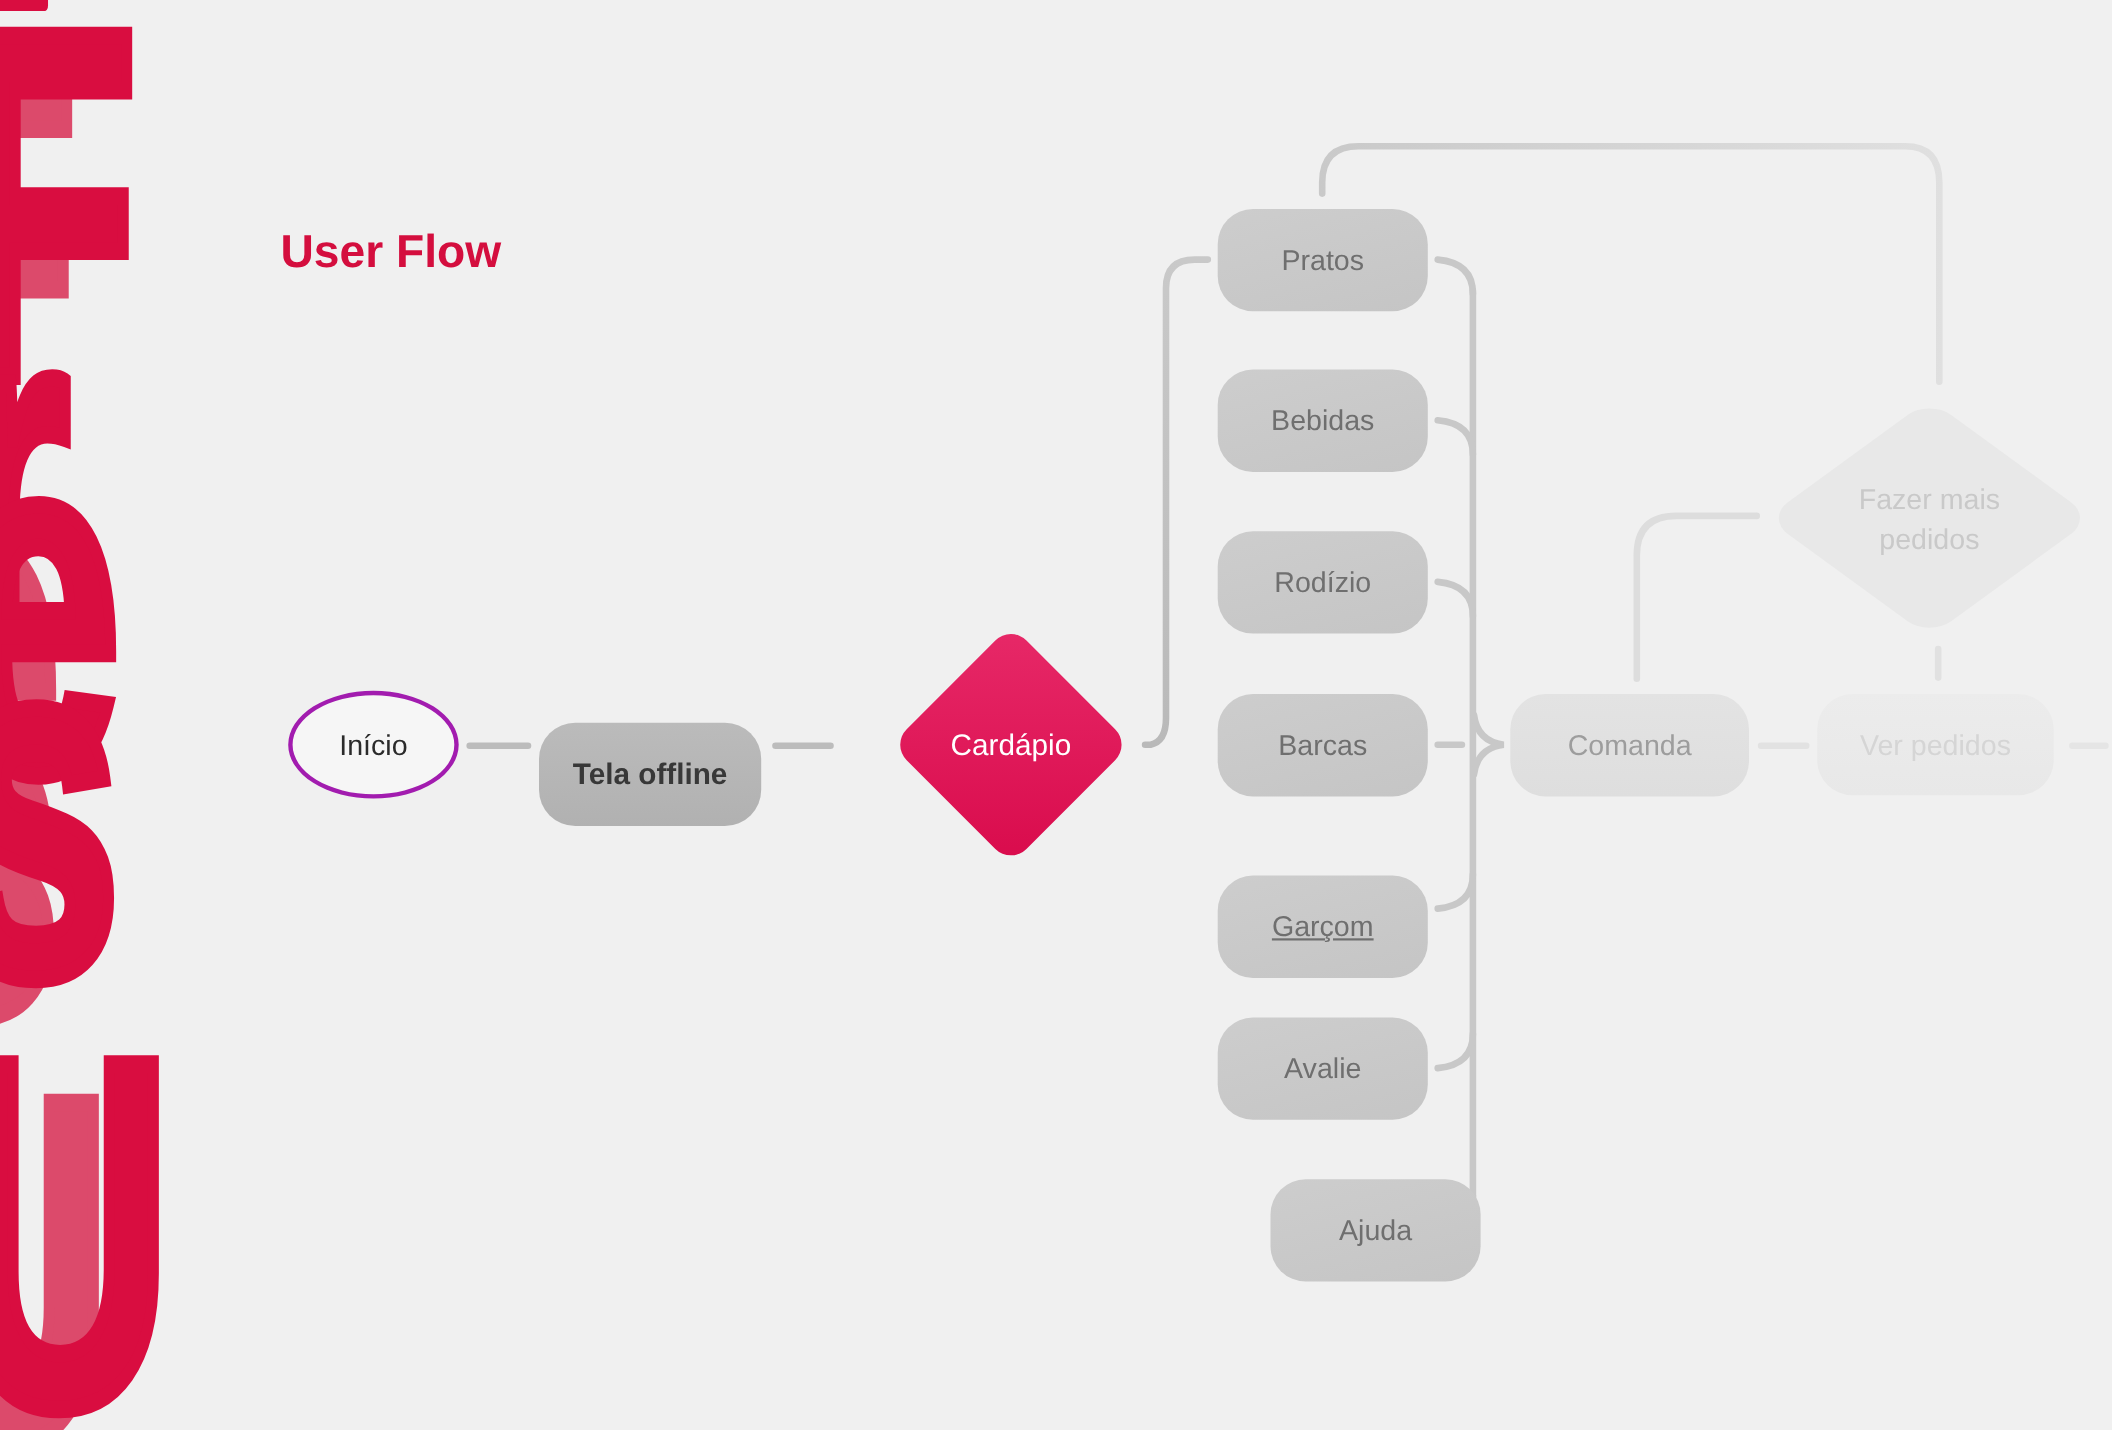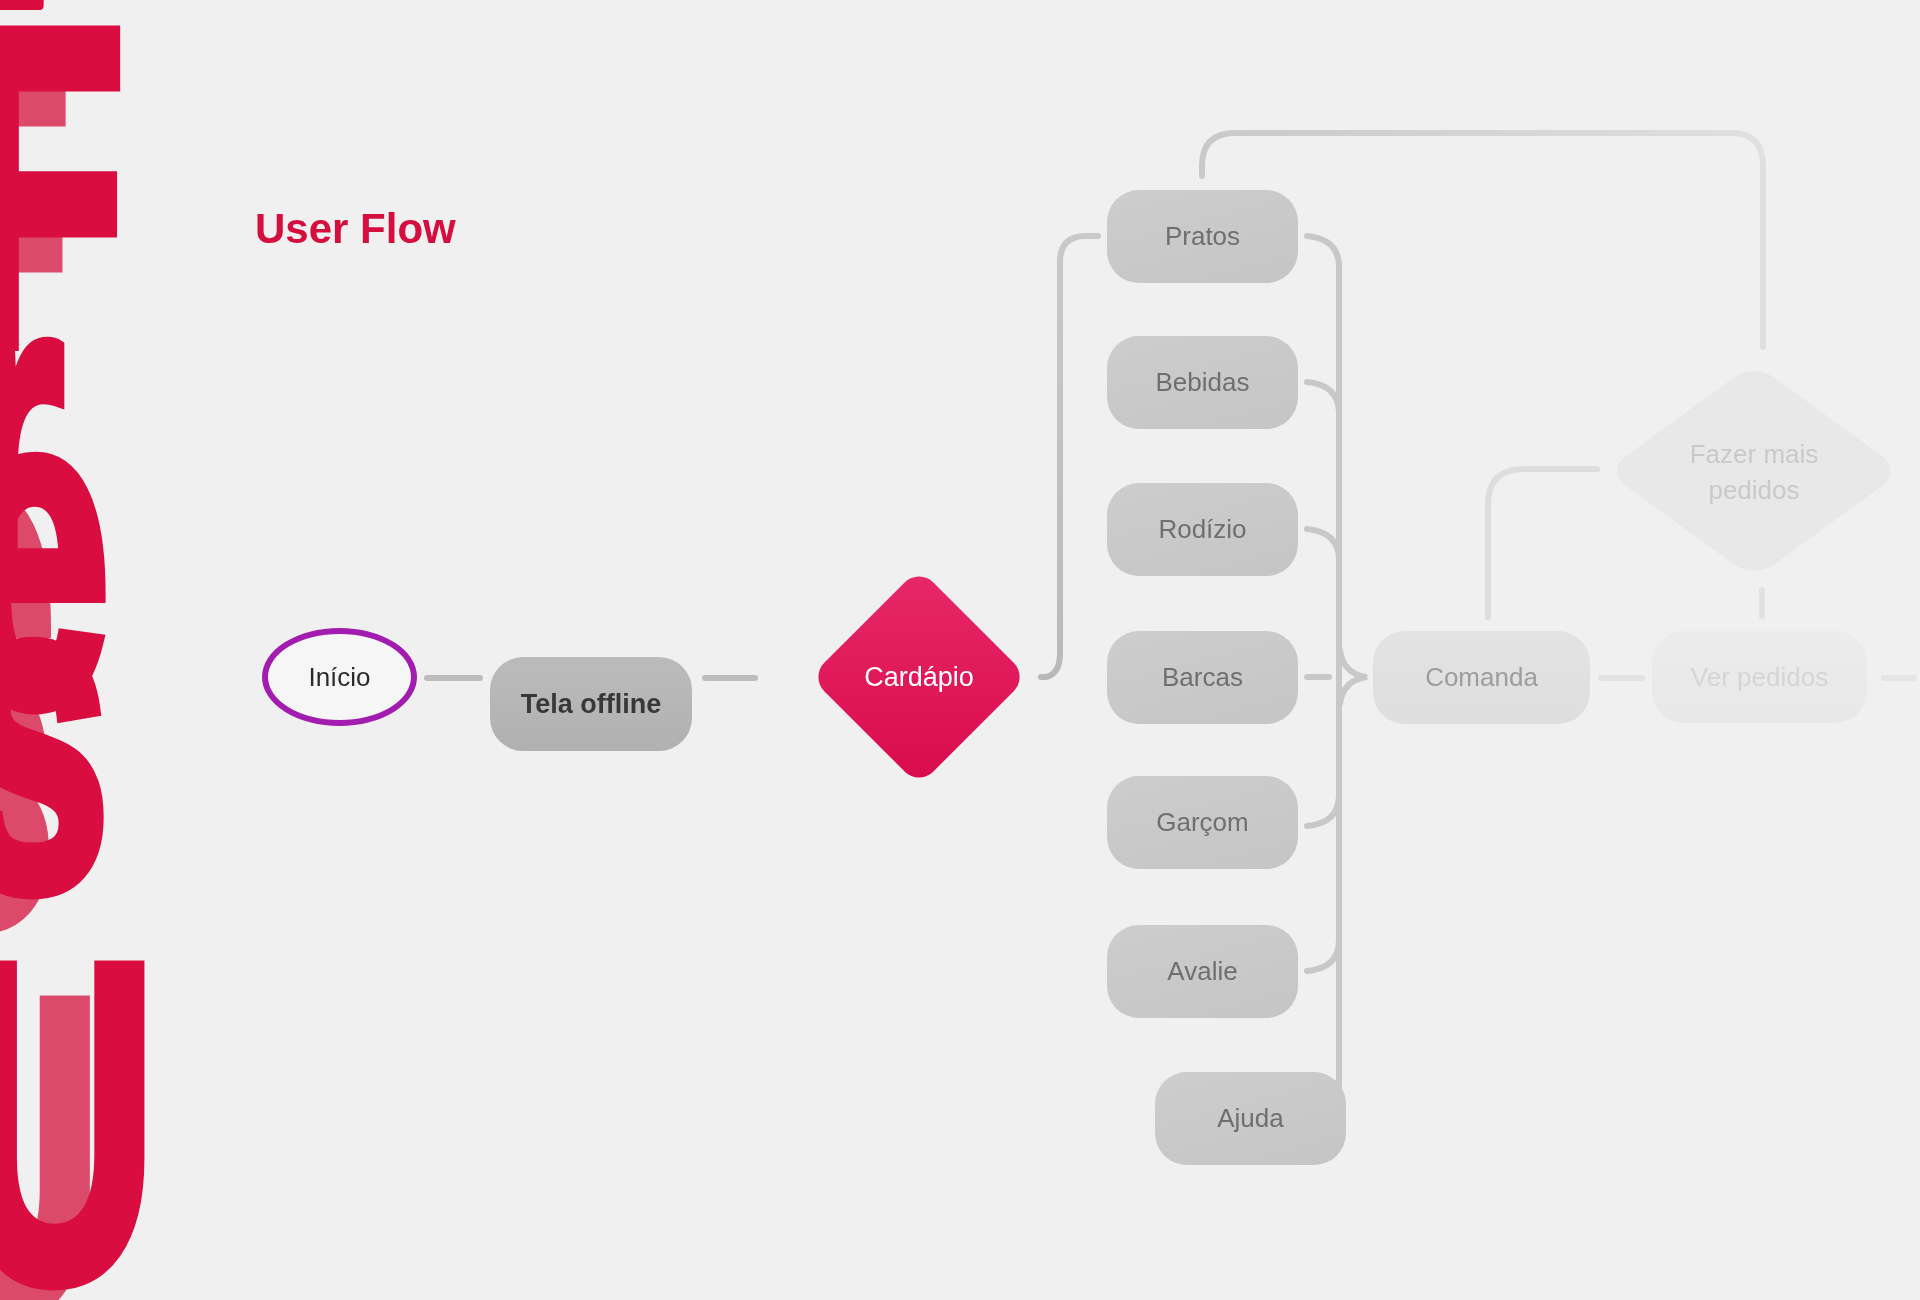--- a/index.html
+++ b/index.html
@@ -35,37 +35,37 @@
   #connectors{position:absolute;left:0;top:0;z-index:3;}
   #connectors path, #connectors line{fill:none;stroke-linecap:round;stroke-width:6;}
 
   
   .node{
     position:absolute;z-index:4;display:flex;align-items:center;justify-content:center;
     text-align:right;font-size:26px;color:#6F6F6F;
   }
   .n-inicio{
     left:262px;top:628px;width:155px;height:98px;border-radius:50%;
-    background:#F6F6F6;border:6px solid #a21caf;box-sizing:border-box;
+    background:#F6F6F6;border:4px solid #a21caf;box-sizing:border-box;
     color:#2B2B2B;
   }
   .n-tela{
     left:490px;top:630px;width:202px;height:94px;border-radius:33px;
     background:linear-gradient(180deg,#BBBBBB,#B1B1B1);
     color:#383838;font-weight:600;font-size:27px;margin-top:27px;
   }
   .col-box{
     left:1107px;width:191px;height:93px;border-radius:32px;
     background:linear-gradient(165deg,#CDCDCD,#C5C5C5);
   }
   .n-pratos{top:190px;}
   .n-bebidas{top:336px;}
   .n-rodizio{top:483px;}
   .n-barcas{top:631px;}
-  .n-garcom{top:776px;}
+  .n-garcom{top:796px;text-decoration:underline;}
   .n-avalie{top:925px;}
   .n-ajuda{top:1072px;margin-left:48px;}
   .n-comanda{
     left:1373px;top:631px;width:217px;height:93px;border-radius:32px;
     background:linear-gradient(180deg,#E3E3E3,#DEDEDE);color:#9D9D9D;
   }
   .n-ver{
     left:1652px;top:631px;width:215px;height:92px;border-radius:32px;
     background:linear-gradient(180deg,#ECECEC,#E8E8E8);color:#D5D5D5;
   }

